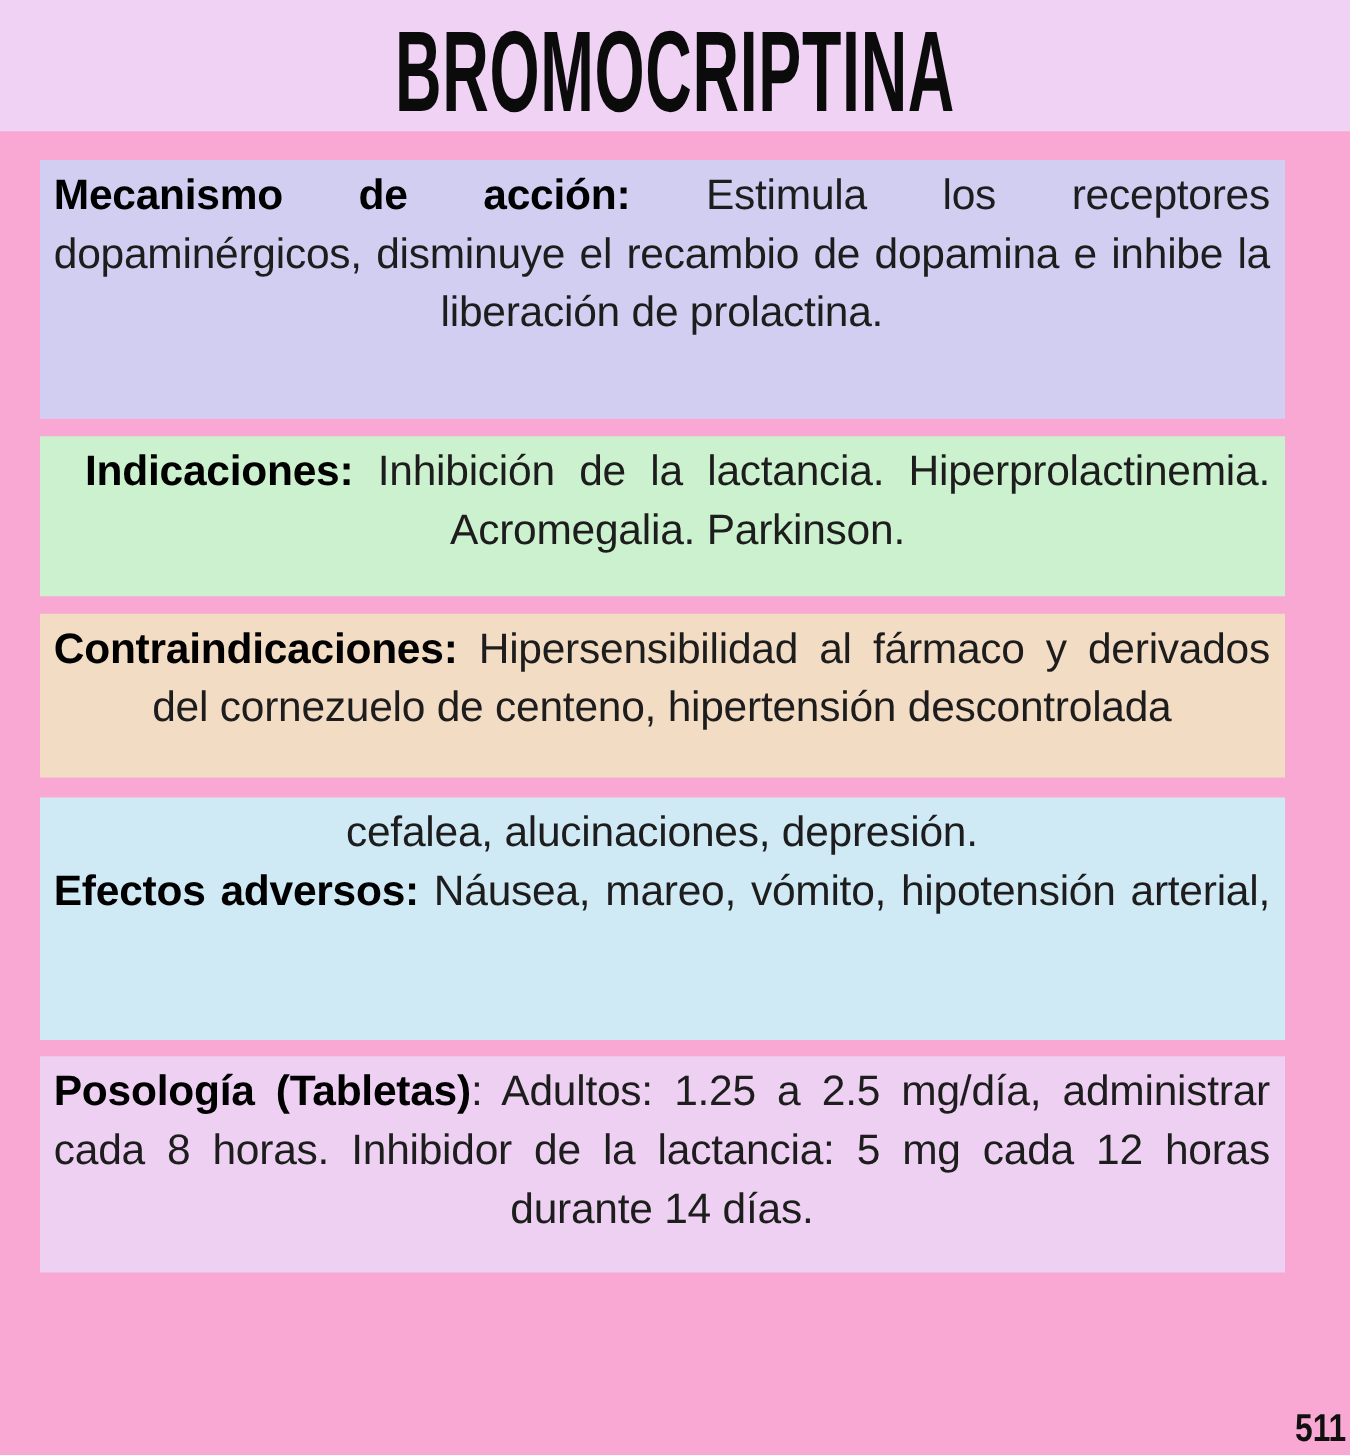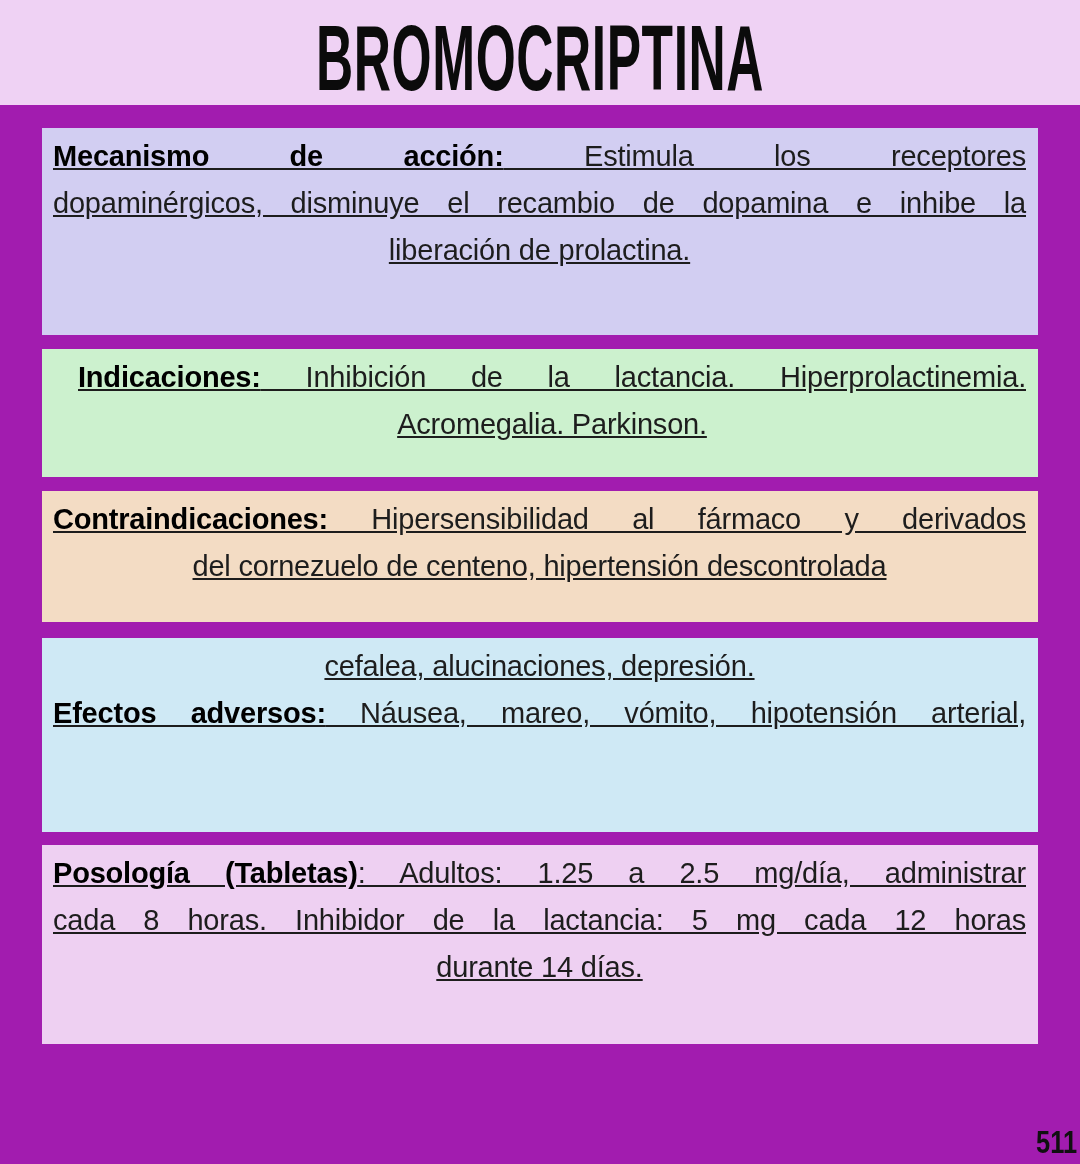--- a/index.html
+++ b/index.html
@@ -3,21 +3,21 @@
 <meta charset="utf-8">
 <style>
   * { margin: 0; padding: 0; box-sizing: border-box; }
   html, body { background: #ffffff; }
   body { font-family: "Liberation Sans", sans-serif; }
 
   .page {
     position: relative;
     width: 1080px;
     height: 1164px;
-    background: #a21caf;
+    background: #f9a8d4;
     overflow: hidden;
   }
 
   .title-band {
     width: 1080px;
     height: 105px;
     display: flex;
     align-items: center;
     justify-content: center;
   }
@@ -27,36 +27,35 @@
     line-height: 1;
     letter-spacing: 1px;
     color: #0b0b0b;
     transform: scaleX(0.56);
     transform-origin: 50% 55%;
     white-space: nowrap;
     padding-top: 10px;
   }
 
   .sec {
-    margin-left: 42px;
+    margin-left: 32px;
     width: 996px;
     padding: 5px 12px 0 11px;
-    font-size: 29px;
+    font-size: 34px;
     line-height: 47px;
     letter-spacing: -0.2px;
     color: #1d1d1d;
-    text-decoration: underline;
   }
   .sec strong { color: #000000; font-weight: bold; }
 
   .sec-1 { margin-top: 23px; height: 207px; }
   .sec-2 { margin-top: 14px; height: 128px; padding-left: 36px; }
   .sec-3 { margin-top: 14px; height: 131px; }
   .sec-4 { margin-top: 16px; height: 194px; }
-  .sec-5 { margin-top: 13px; height: 199px; }
+  .sec-5 { margin-top: 13px; height: 173px; }
 
   .line { text-align: center; white-space: normal; }
   .just { text-align: justify; text-align-last: justify; }
 
   .page-number {
     position: absolute;
     right: 3px;
     bottom: 6px;
     font-size: 31px;
     font-weight: bold;

